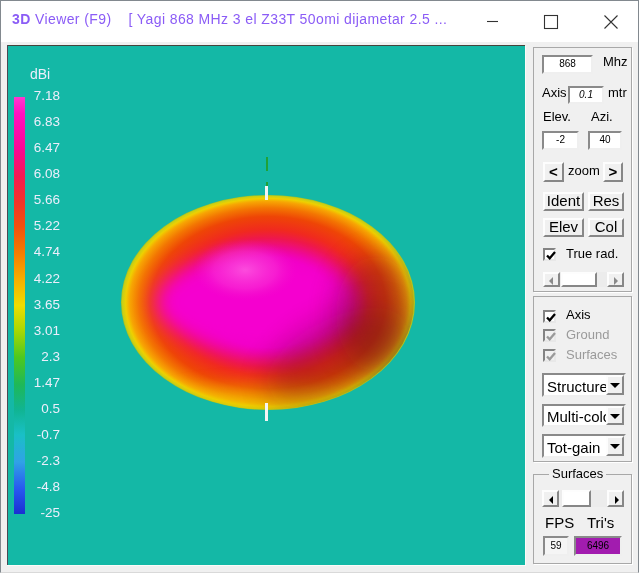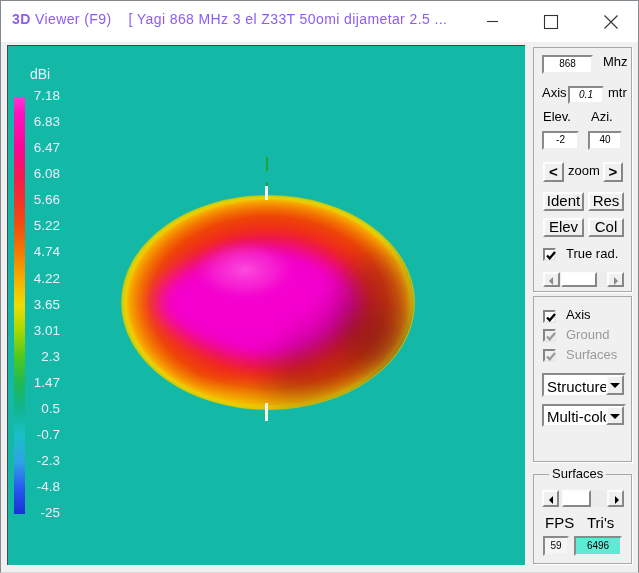--- a/index.html
+++ b/index.html
@@ -192,27 +192,31 @@
     </div>
   <div class="lbl" style="left:566px; top:348px; color:#9a9a9a;">Surfaces</div>
   <div class="combo" style="left:542px; top:373px; height:24px;">
       <span class="txt">Structure</span>
       <span class="drop"></span>
     </div>
   <div class="combo" style="left:542px; top:404px; height:23px;">
       <span class="txt" style="line-height:18px;">Multi-colo</span>
       <span class="drop"></span>
     </div>
+  <div class="combo" style="left:542px; top:434px; height:24px;">
+      <span class="txt">Tot-gain</span>
+      <span class="drop"></span>
+    </div>
 
   <div class="sb" style="left:542px; top:490px; width:82px; height:17px;">
     <div class="arrow" style="left:0;">
         <span class="tri-l" style="top:4px; left:5px;"></span>
       </div>
     <div class="thumb" style="left:20px; width:29px;"></div>
     <div class="arrow" style="right:0;">
         <span class="tri-r" style="top:4px; left:6px;"></span>
       </div>
   </div>
   <div class="lbl" style="left:545px; top:516px; font-size:15px;">FPS</div>
   <div class="lbl" style="left:587px; top:516px; font-size:15px;">Tri's</div>
   <div class="edit" style="left:543px; top:536px; width:26px; height:20px; line-height:16px; background:#f5f5f5;">59</div>
-  <div class="edit" style="left:574px; top:536px; width:48px; height:20px; line-height:16px; background:#5eead4;">6496</div>
+  <div class="edit" style="left:574px; top:536px; width:48px; height:20px; line-height:16px; background:#a21caf;">6496</div>
 </div>
 
 </body></html>

